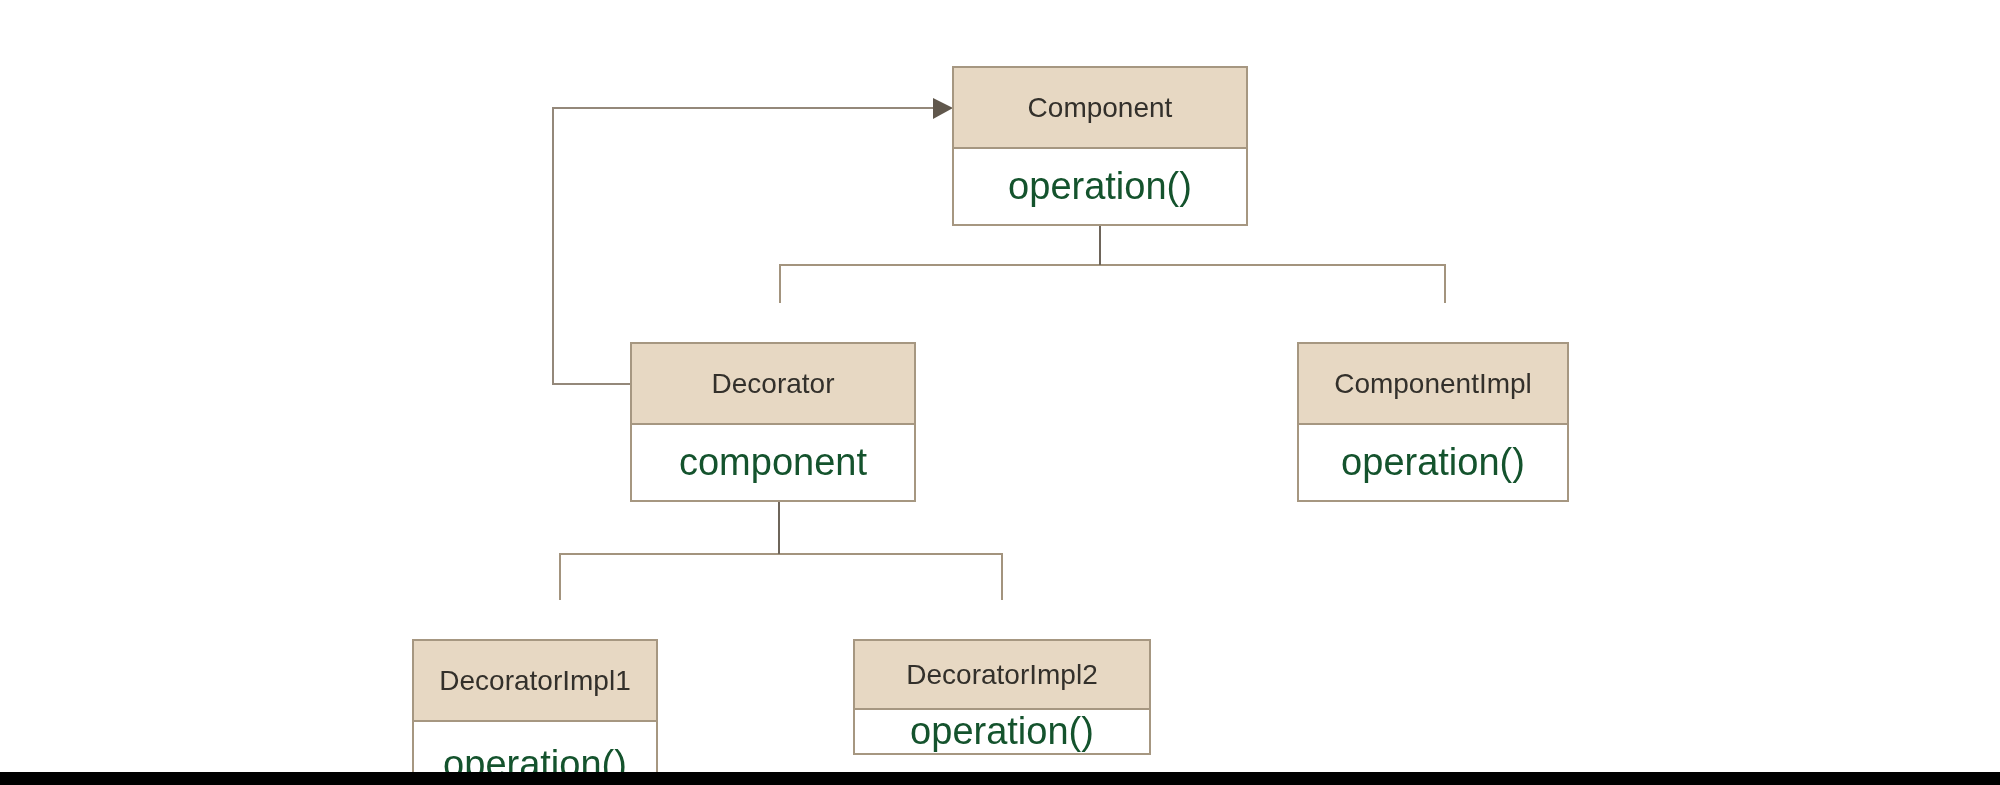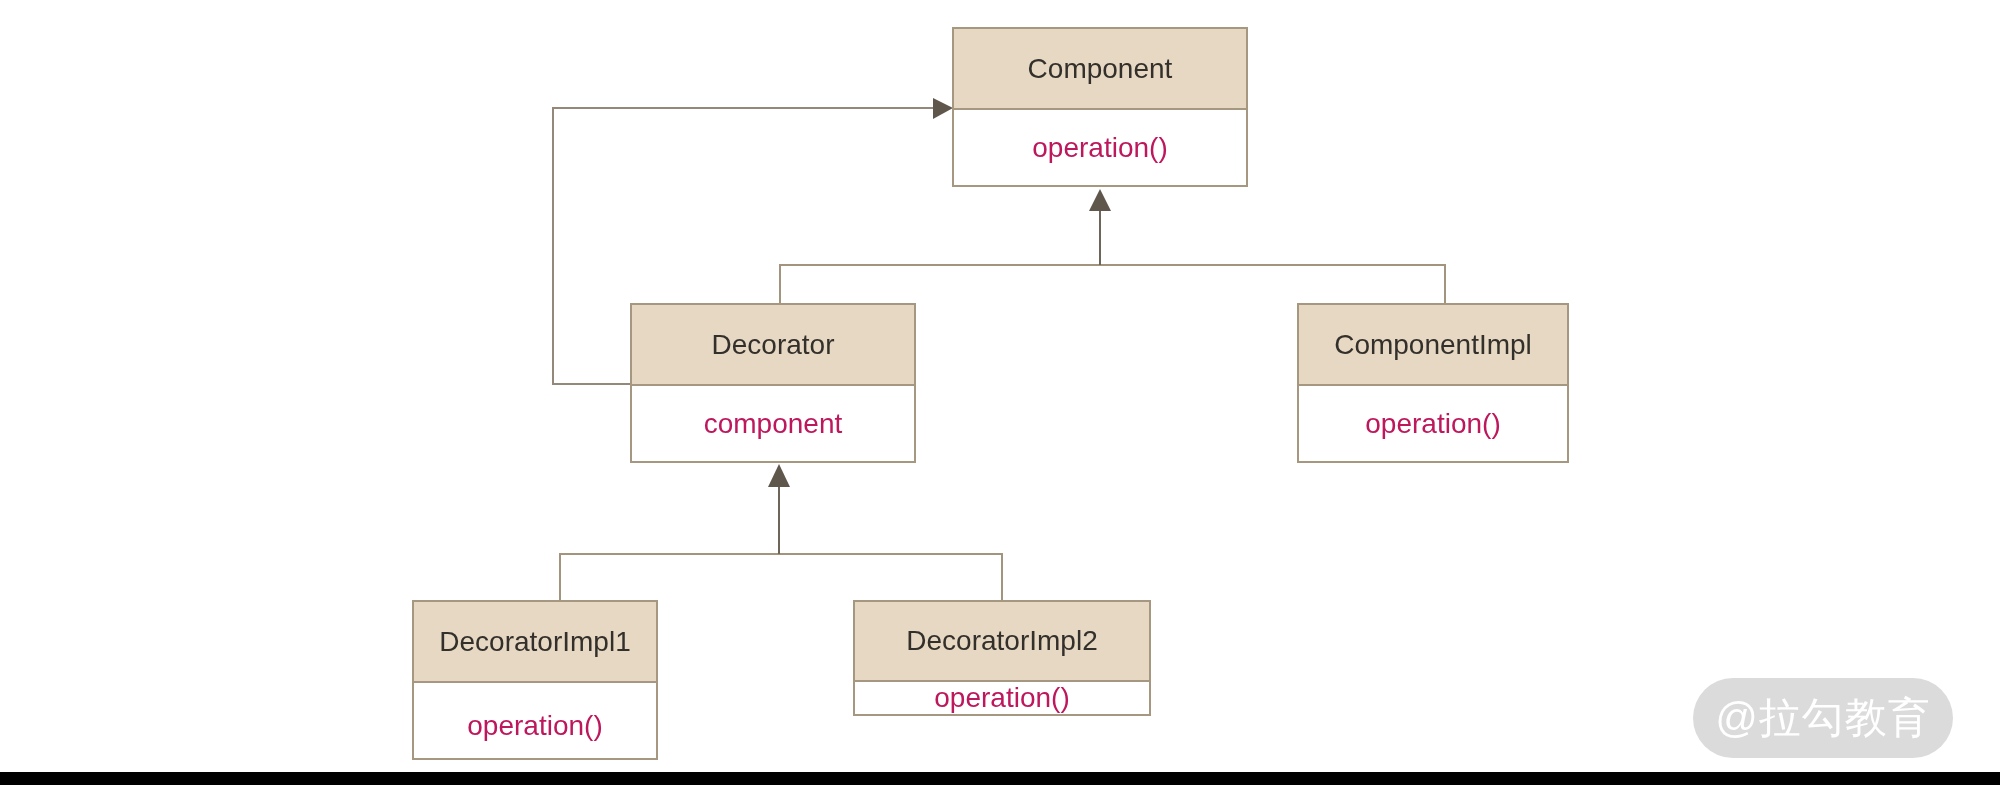--- a/index.html
+++ b/index.html
@@ -24,37 +24,38 @@
     z-index: 1;
   }
   .uml-class {
     position: absolute;
     box-sizing: border-box;
     border: 2px solid #a69781;
     background: #ffffff;
     z-index: 2;
     display: flex;
     flex-direction: column;
+    margin-top: 39px;
   }
   .uml-class-header {
     box-sizing: border-box;
     height: 81px;
     border-bottom: 2px solid #a69781;
     background: #e7d8c3;
     color: #33302b;
     font-size: 28px;
     display: flex;
     align-items: center;
     justify-content: center;
   }
   .uml-class-body {
     flex: 1;
     background: #ffffff;
-    color: #be185d;
-    font-size: 28px;
+    color: #14532d;
+    font-size: 38px;
     display: flex;
     align-items: center;
     justify-content: center;
   }
   .watermark {
     position: absolute;
     left: 1693px;
     top: 678px;
     width: 260px;
     height: 80px;
@@ -125,19 +126,16 @@
   <div class="uml-class" style="left:412px; top:600px; width:246px; height:160px;gap:10px;">
     <div class="uml-class-header">DecoratorImpl1</div>
     <div class="uml-class-body">operation()</div>
   </div>
 
   <div class="uml-class" style="left:853px; top:600px; width:298px; height:116px;">
     <div class="uml-class-header">DecoratorImpl2</div>
     <div class="uml-class-body">operation()</div>
   </div>
 
-  <div class="watermark">
-    <span>@拉勾教育</span>
-  </div>
 
   <div class="bottom-bar"></div>
 
 </div>
 
 </body></html>

